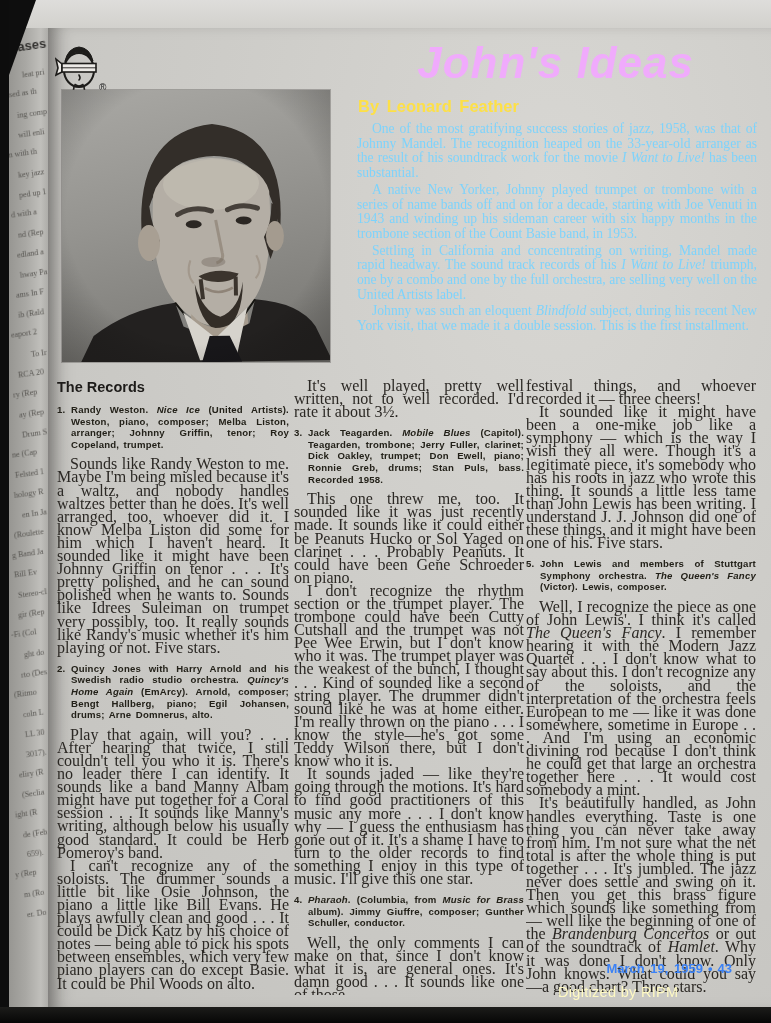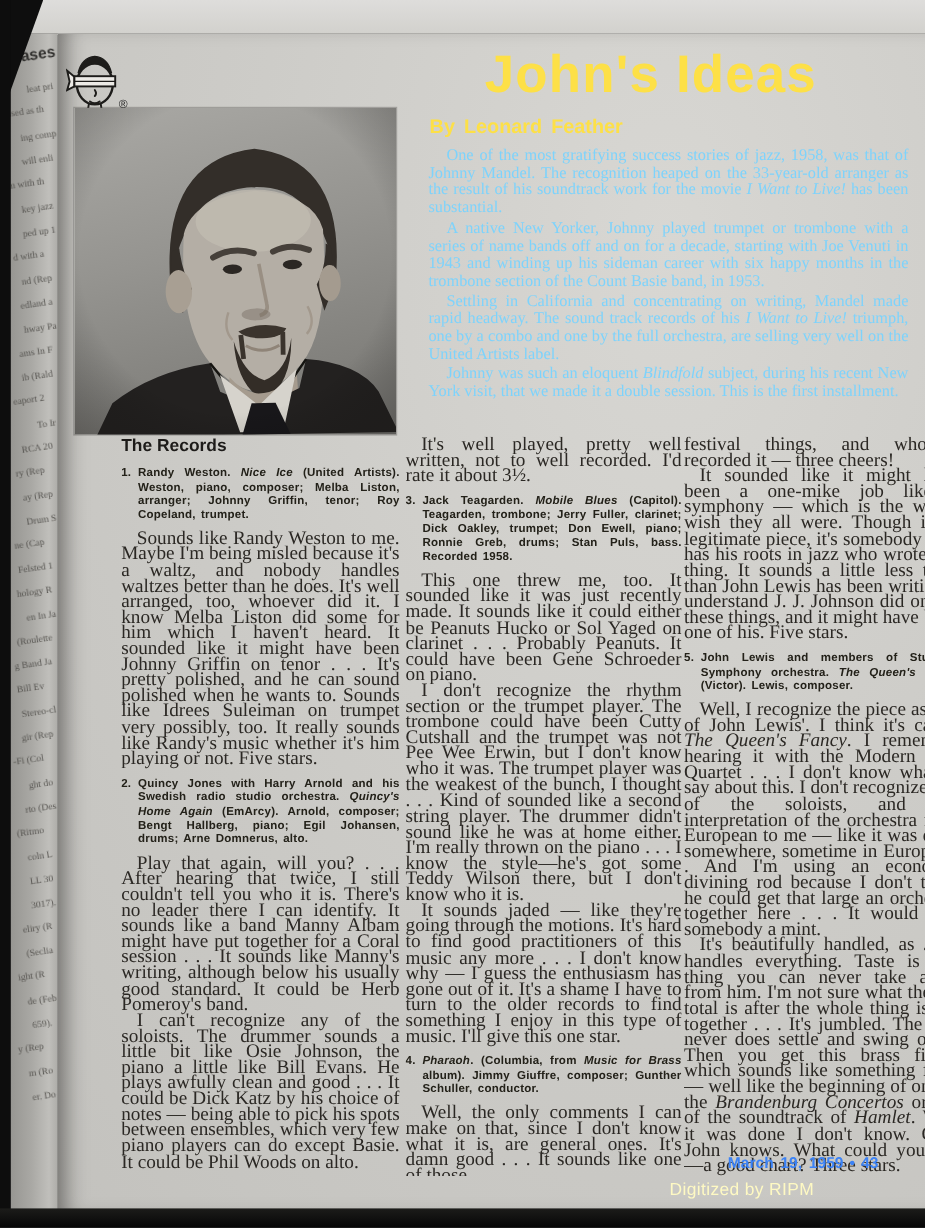--- a/index.html
+++ b/index.html
@@ -25,33 +25,33 @@
                 background:#0e0e0e;clip-path:polygon(0 0,36px 0,0 100px);}
   .left-black{position:absolute;left:0;top:0;width:9px;height:1023px;z-index:3;background:#0d0d0d;}
   .bottom-black{position:absolute;left:0;top:1007px;width:771px;height:16px;z-index:3;
                 background:linear-gradient(#1c1c1a,#060606);}
   
   .content{position:absolute;inset:0;z-index:4;}
   .logo{position:absolute;left:55px;top:42px;width:46px;height:54px;}
   .regmark{position:absolute;left:99px;top:82px;font:10px "Liberation Sans",sans-serif;color:#222;}
   .feature-label{position:absolute;left:112px;top:53px;font-family:"Liberation Sans",sans-serif;
                  font-weight:bold;font-size:27px;letter-spacing:1px;color:#1b1a18;}
-  .title{position:absolute;left:404px;top:38px;width:290px;text-align:left;
+  .title{position:absolute;left:404px;top:38px;width:290px;text-align:right;
          font-family:"Liberation Sans",sans-serif;font-weight:bold;font-size:44px;
-         letter-spacing:1px;color:#fde047;}
+         letter-spacing:1px;color:#f0abfc;font-style:italic;}
   .byline{position:absolute;left:358px;top:97px;font-family:"Liberation Sans",sans-serif;
           font-weight:bold;font-size:16.5px;word-spacing:3px;color:#fde047;}
   
   .photo{position:absolute;left:62px;top:90px;width:268px;height:272px;overflow:hidden;
          box-shadow:0 0 0 1px rgba(90,88,84,.4);}
   
   .intro{position:absolute;left:357px;top:122px;width:400px;color:#7dd3fc;}
   .intro p{margin:0 0 2px 0;font-size:13.6px;line-height:14.7px;text-align:justify;text-indent:15px;}
   
-  .col{position:absolute;top:364px;height:616px;overflow:hidden;color:#2b2824;margin-left:44px;}
+  .col{position:absolute;top:379px;height:616px;overflow:hidden;color:#2b2824;}
   .col1{left:57px;width:232px;}
   .col2{left:294px;width:230px;}
   .col3{left:526px;width:230px;}
   .records-heading{font-family:"Liberation Sans",sans-serif;font-weight:bold;font-size:14.5px;
                    color:#1d1b19;margin:0 0 9px 0;}
   .col p{margin:0;font-size:16px;line-height:13.1px;text-align:justify;text-indent:13px;}
   .col p.no-indent{text-indent:0;}
   .credit{display:flex;margin:9px 0 7px 0;font-family:"Liberation Sans",sans-serif;
           font-weight:bold;font-size:9.6px;line-height:11.6px;color:#232119;
           letter-spacing:.2px;word-spacing:1.5px;text-align:justify;}

